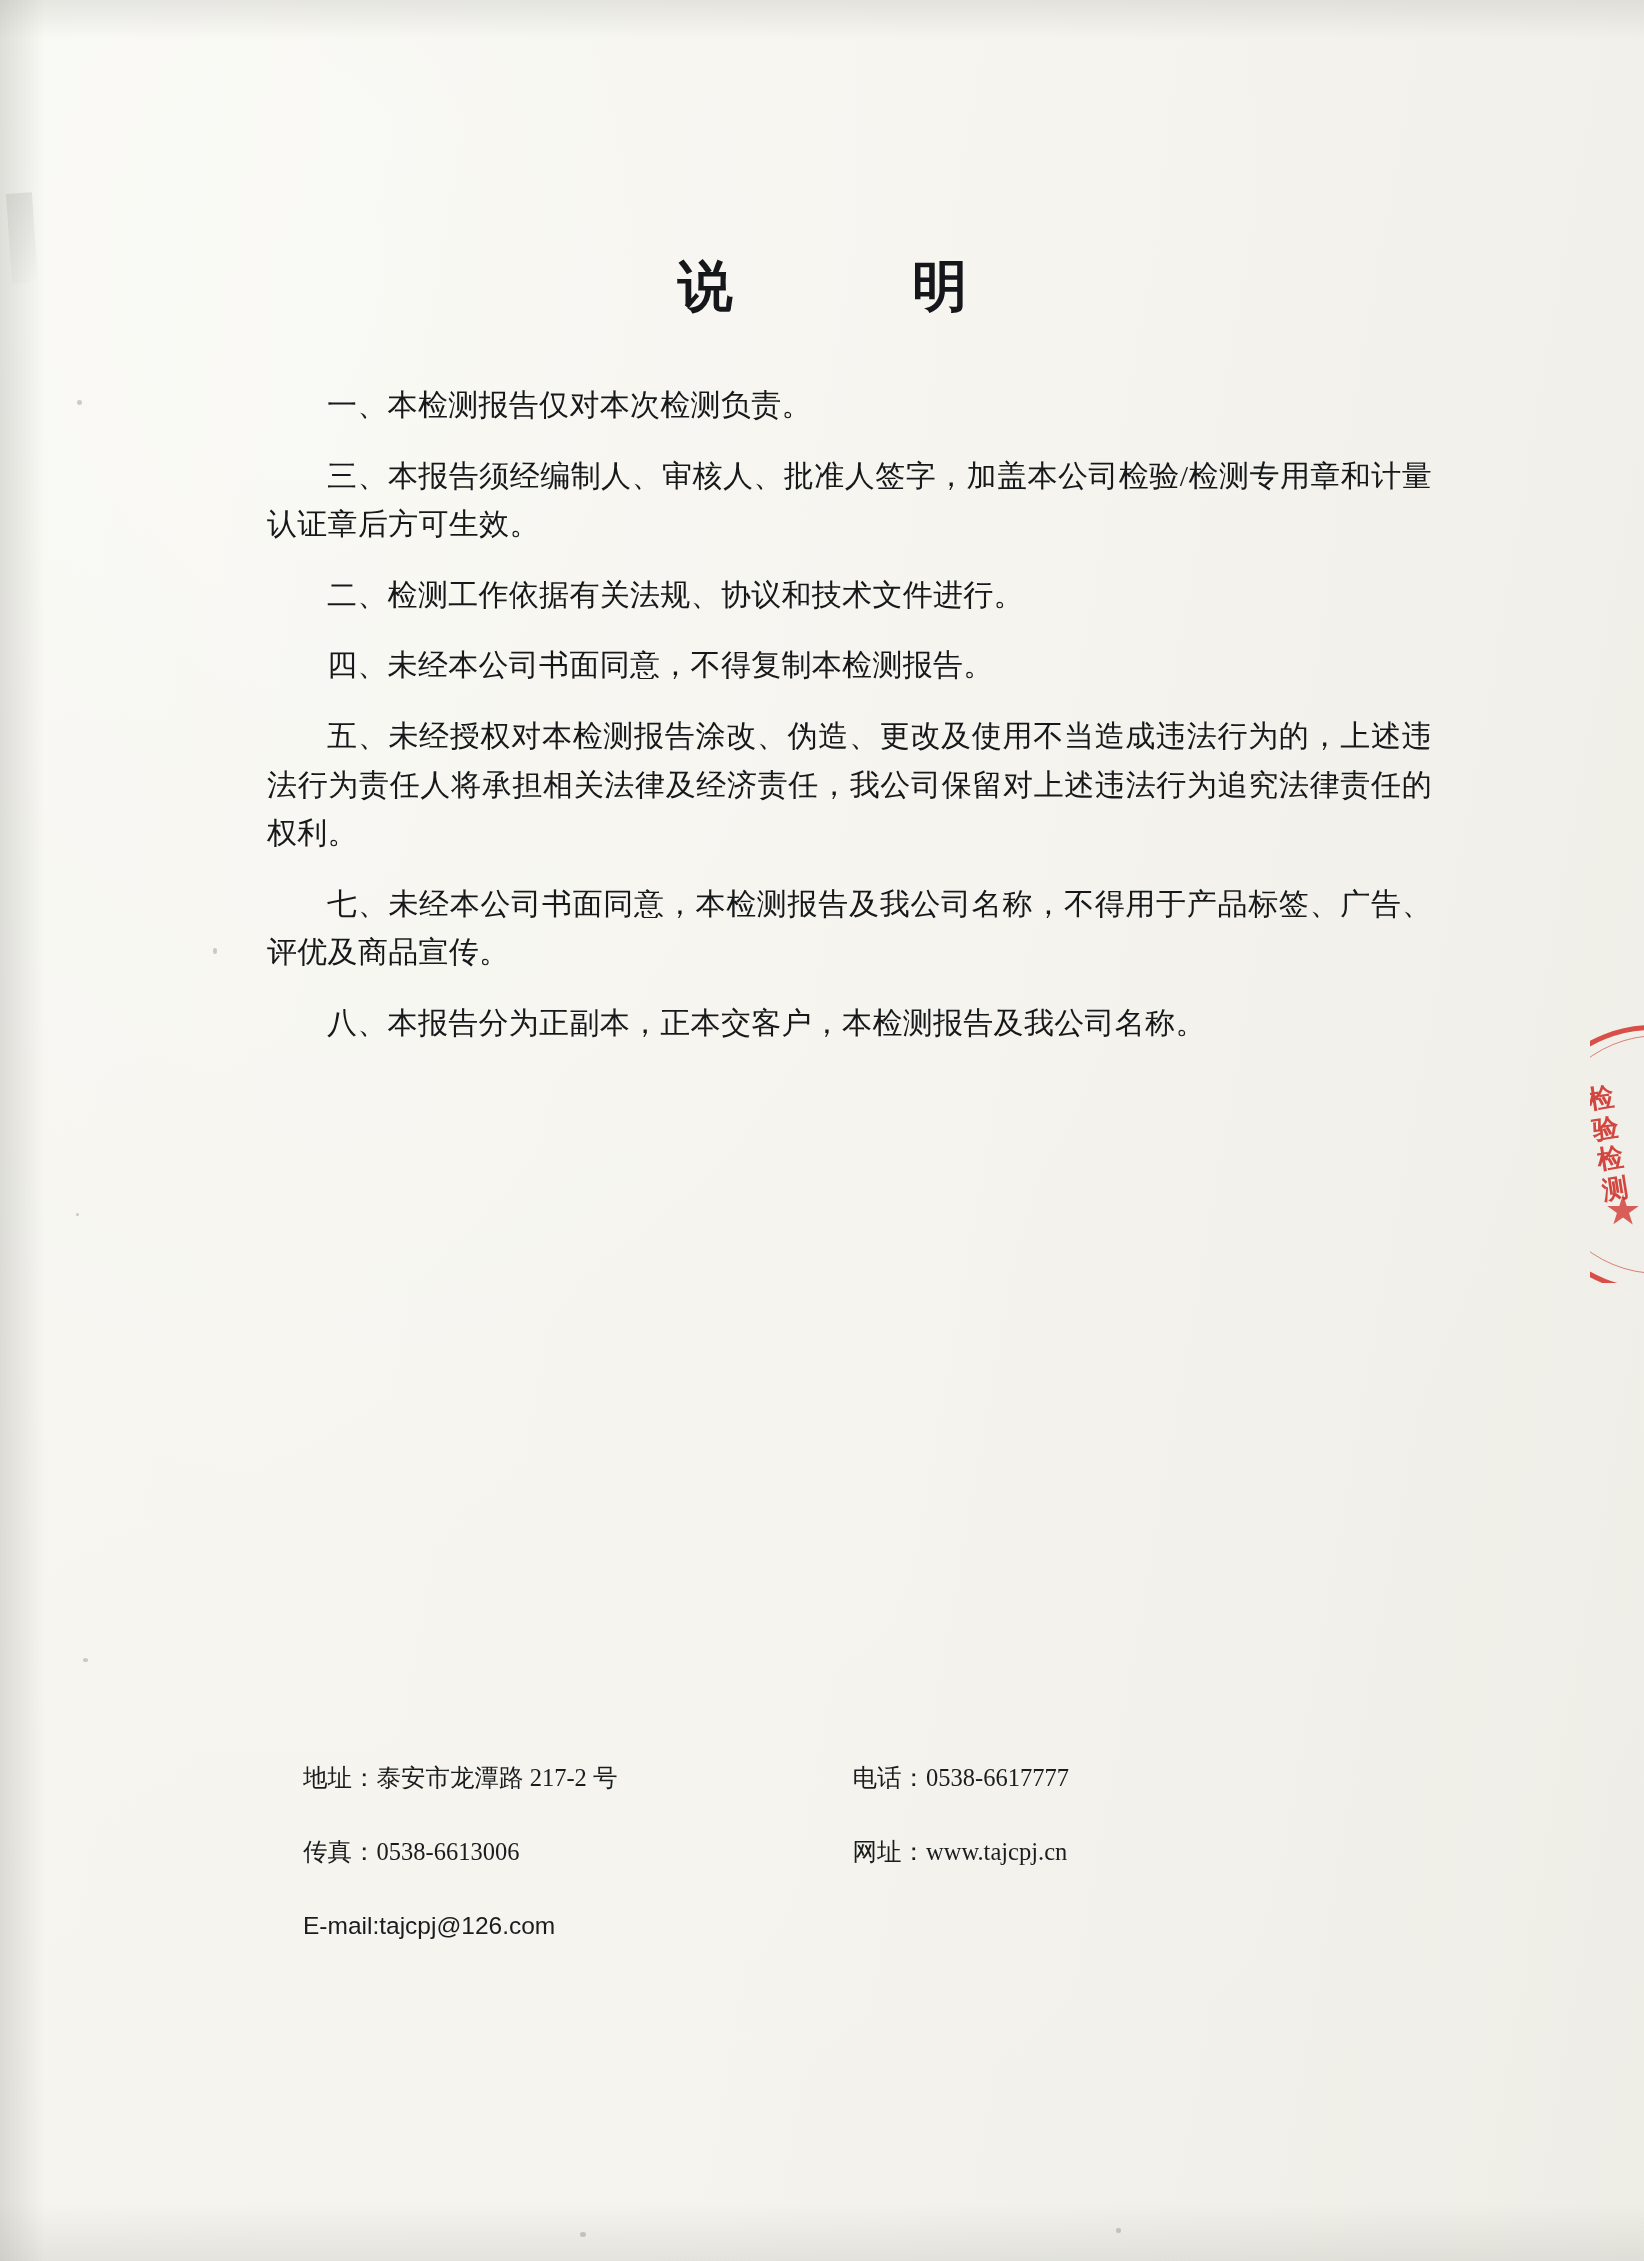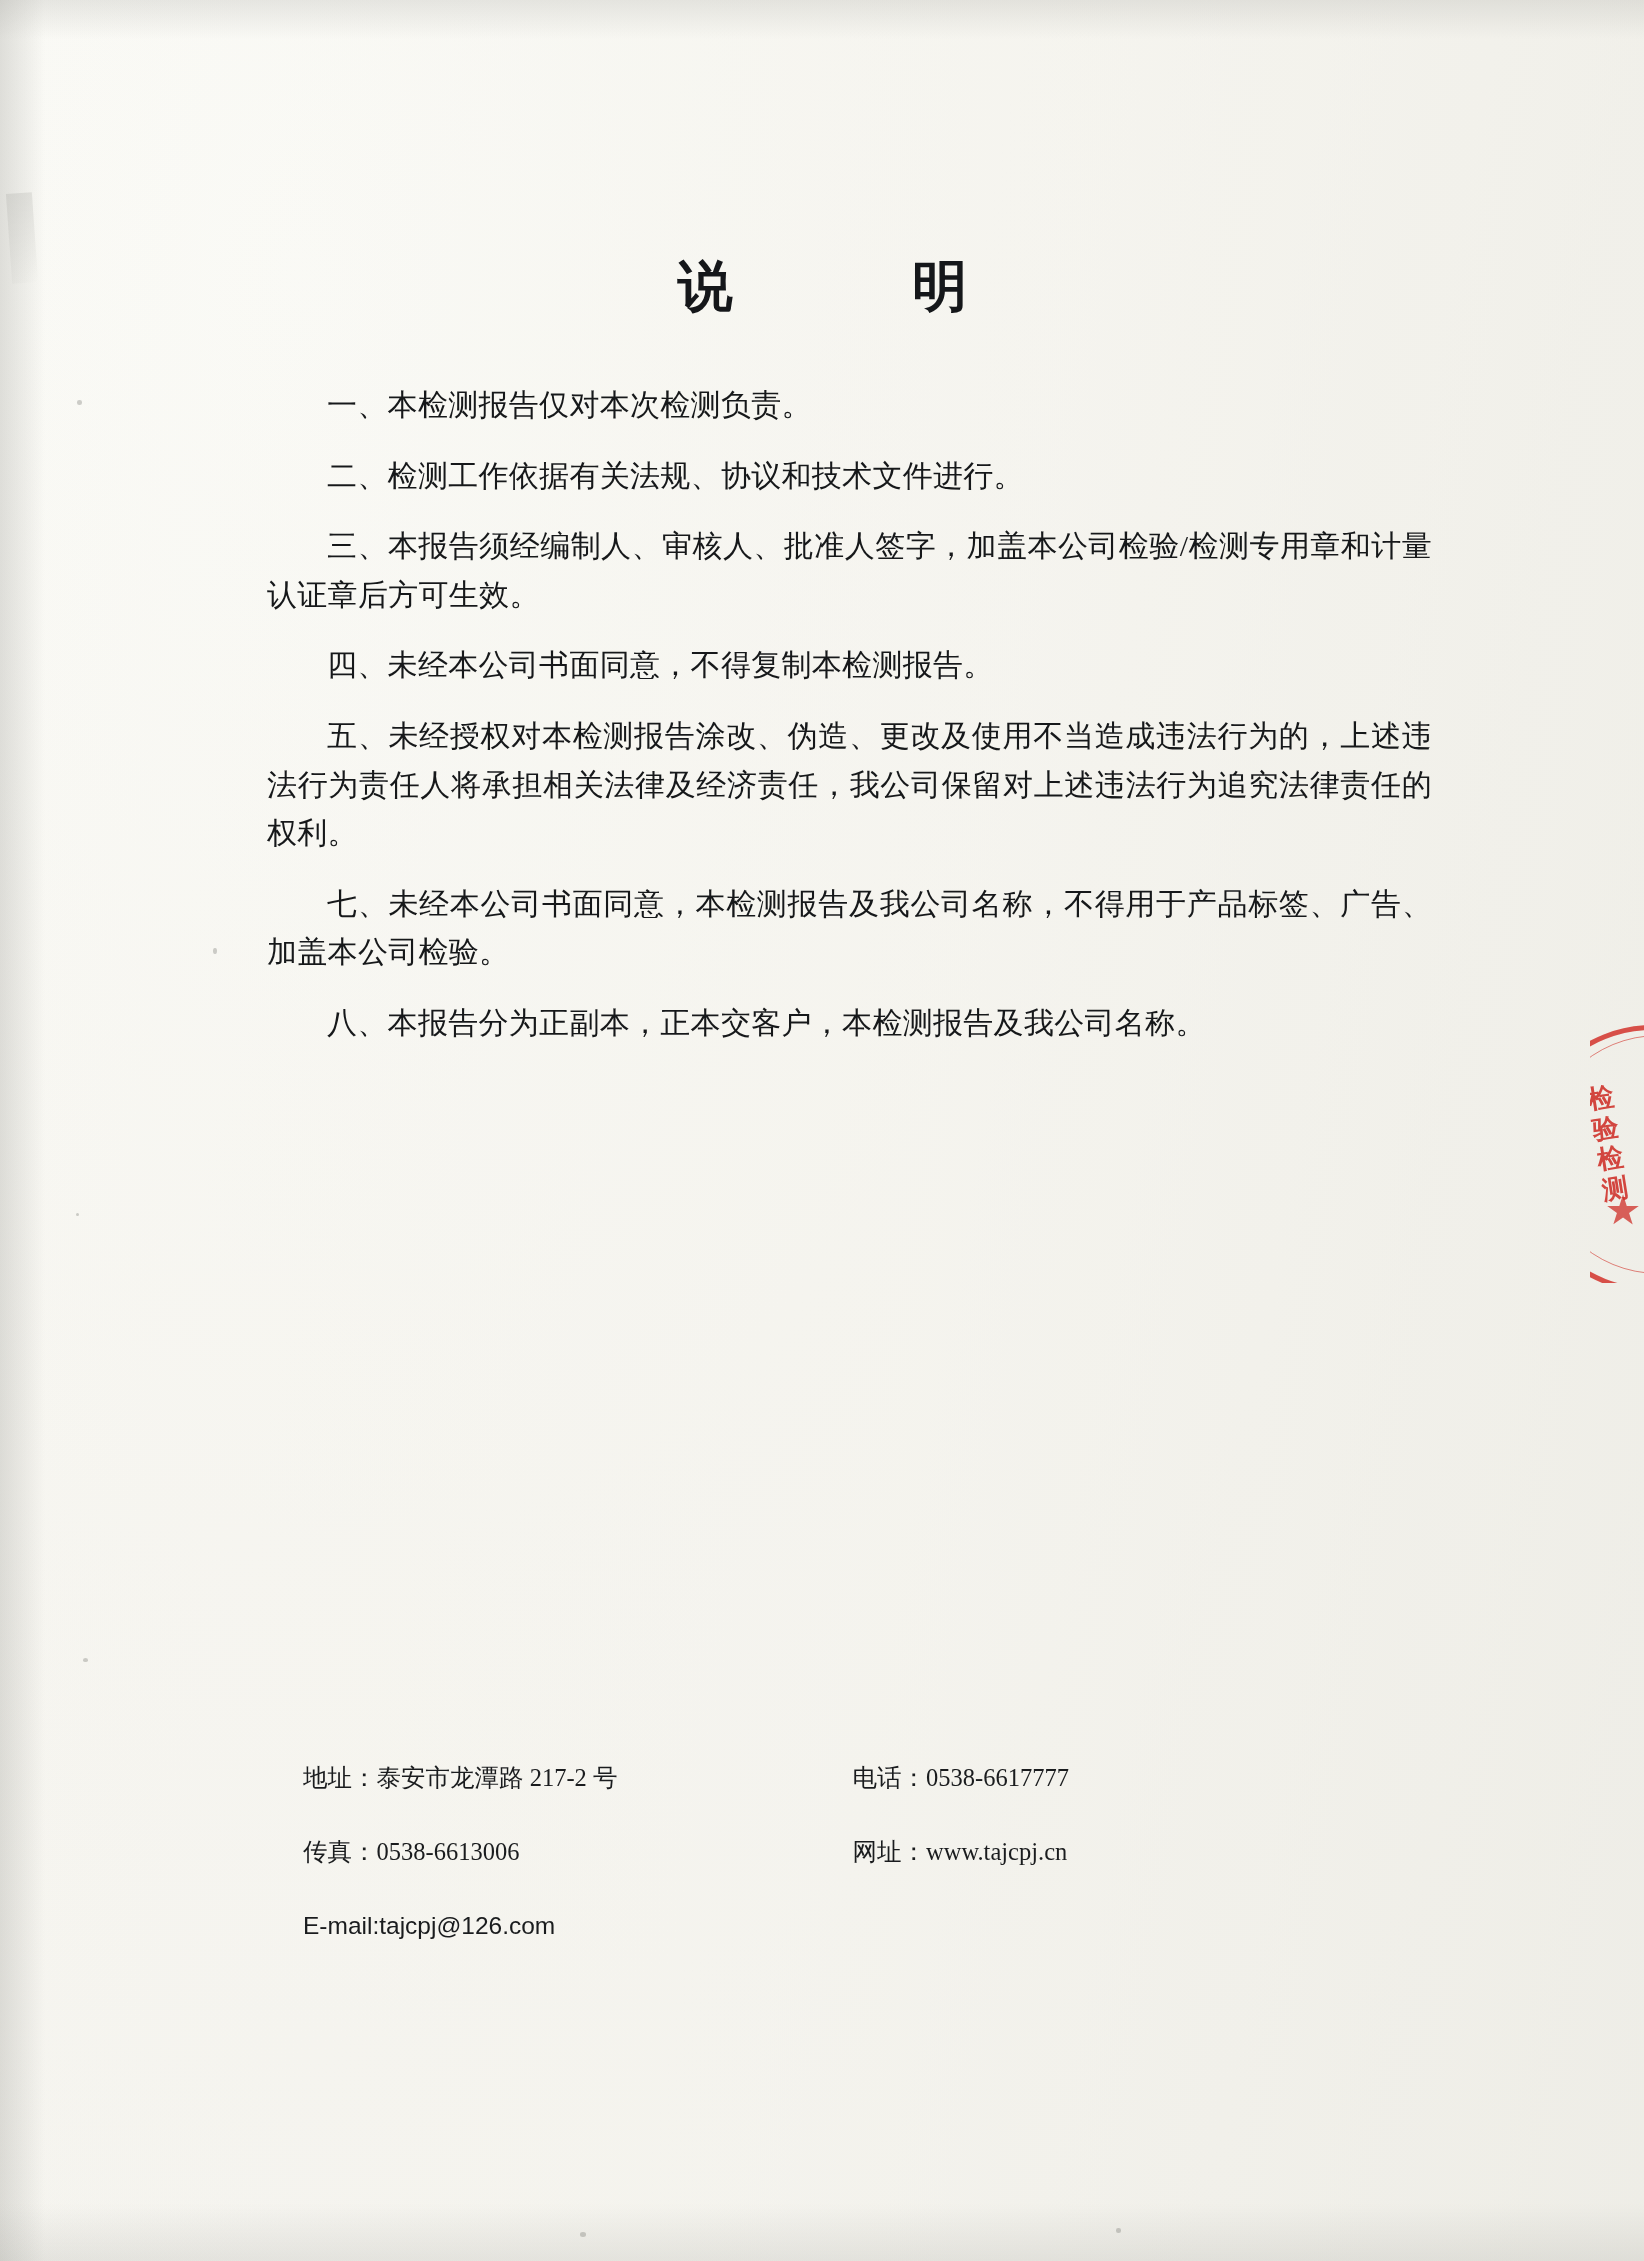--- a/index.html
+++ b/index.html
@@ -188,25 +188,25 @@
   <div class="speck" style="left:213px; top:948px; width:3.9px; height:6.4px;"></div>
   <div class="speck" style="left:76px; top:1213px; width:3.2px; height:3.2px;"></div>
   <div class="speck" style="left:83px; top:1658px; width:5.2px; height:3.9px;"></div>
   <div class="speck" style="left:580px; top:2232px; width:5.8px; height:4.5px;"></div>
   <div class="speck" style="left:1116px; top:2228px; width:4.5px; height:4.5px;"></div>
 
   <h1 class="doc-title">说　　明</h1>
 
   <div class="body-block">
     <p class="clause">一、本检测报告仅对本次检测负责。</p>
+    <p class="clause">三、本报告须经编制人、审核人、批准人签字，加盖本公司检验/检测专用章和计量认证章后方可生效。</p>
     <p class="clause">二、检测工作依据有关法规、协议和技术文件进行。</p>
-    <p class="clause">三、本报告须经编制人、审核人、批准人签字，加盖本公司检验/检测专用章和计量认证章后方可生效。</p>
     <p class="clause">四、未经本公司书面同意，不得复制本检测报告。</p>
     <p class="clause">五、未经授权对本检测报告涂改、伪造、更改及使用不当造成违法行为的，上述违法行为责任人将承担相关法律及经济责任，我公司保留对上述违法行为追究法律责任的权利。</p>
-    <p class="clause">七、未经本公司书面同意，本检测报告及我公司名称，不得用于产品标签、广告、加盖本公司检验。</p>
+    <p class="clause">七、未经本公司书面同意，本检测报告及我公司名称，不得用于产品标签、广告、评优及商品宣传。</p>
     <p class="clause">八、本报告分为正副本，正本交客户，本检测报告及我公司名称。</p>
   </div>
 
   <div class="footer">
     <div class="cell">地址：泰安市龙潭路 217-2 号</div>
     <div class="cell">电话：0538-6617777</div>
     <div class="cell">传真：0538-6613006</div>
     <div class="cell">网址：www.tajcpj.cn</div>
     <div class="cell latin">E-mail:tajcpj@126.com</div>
   </div>

